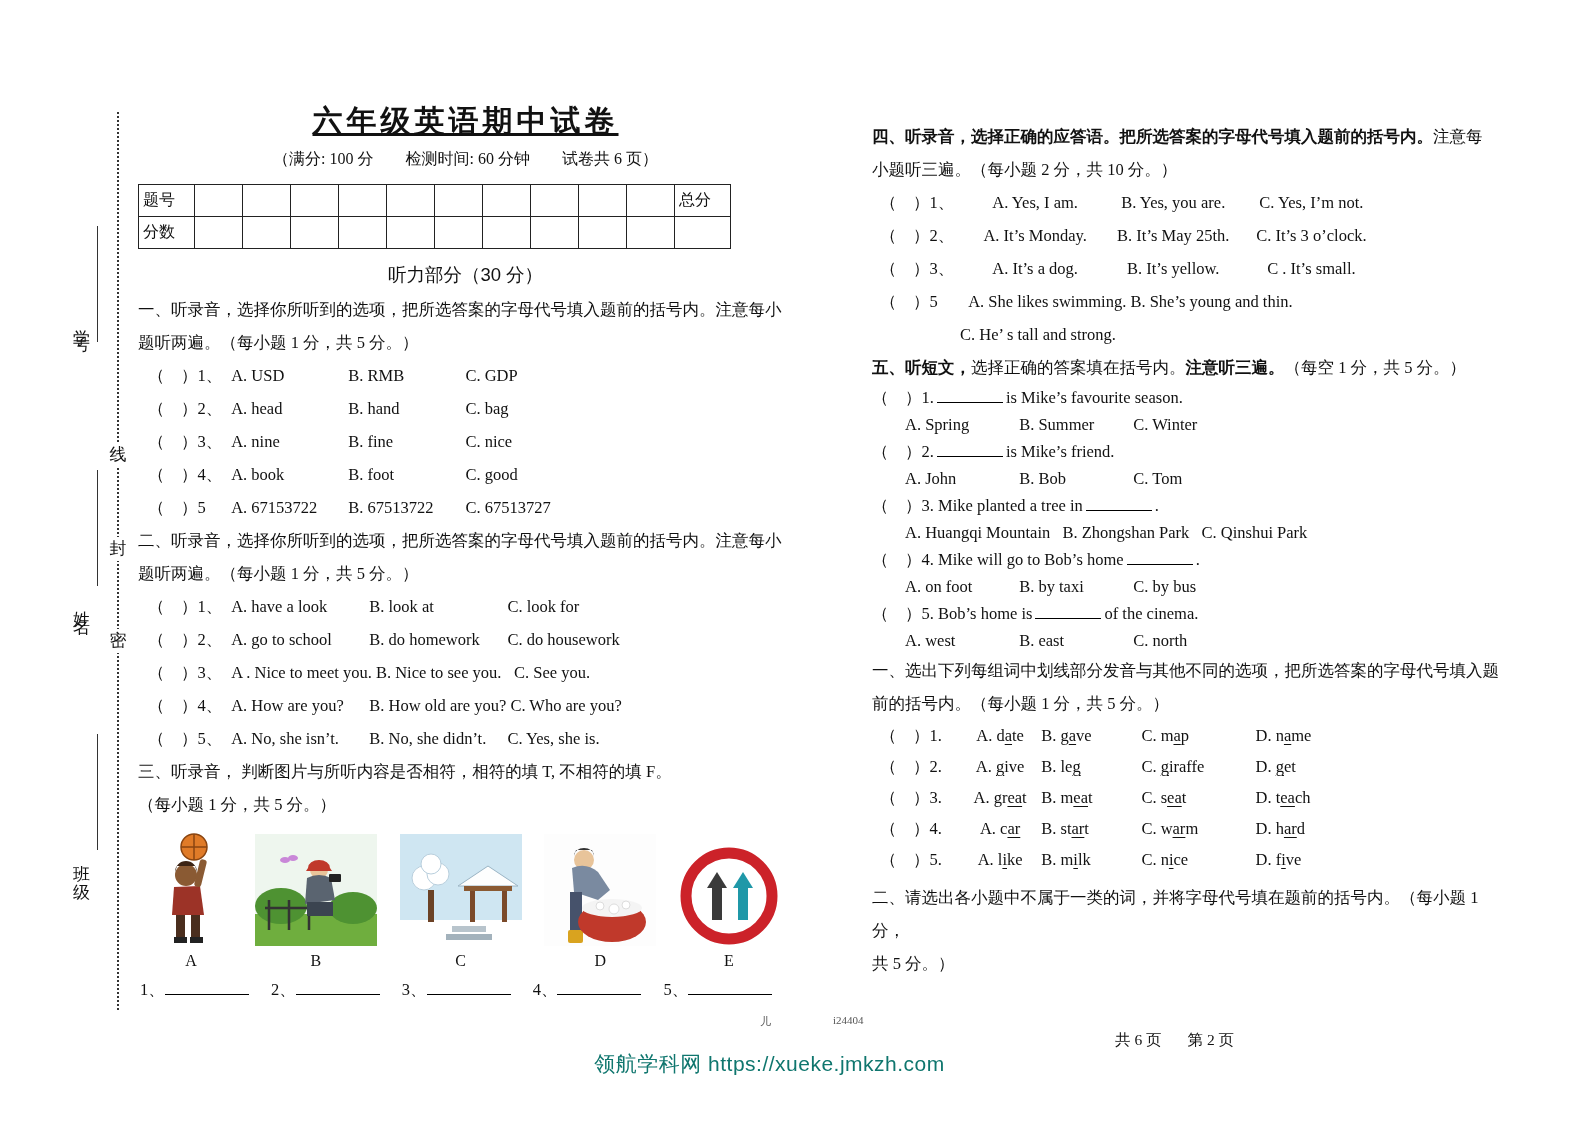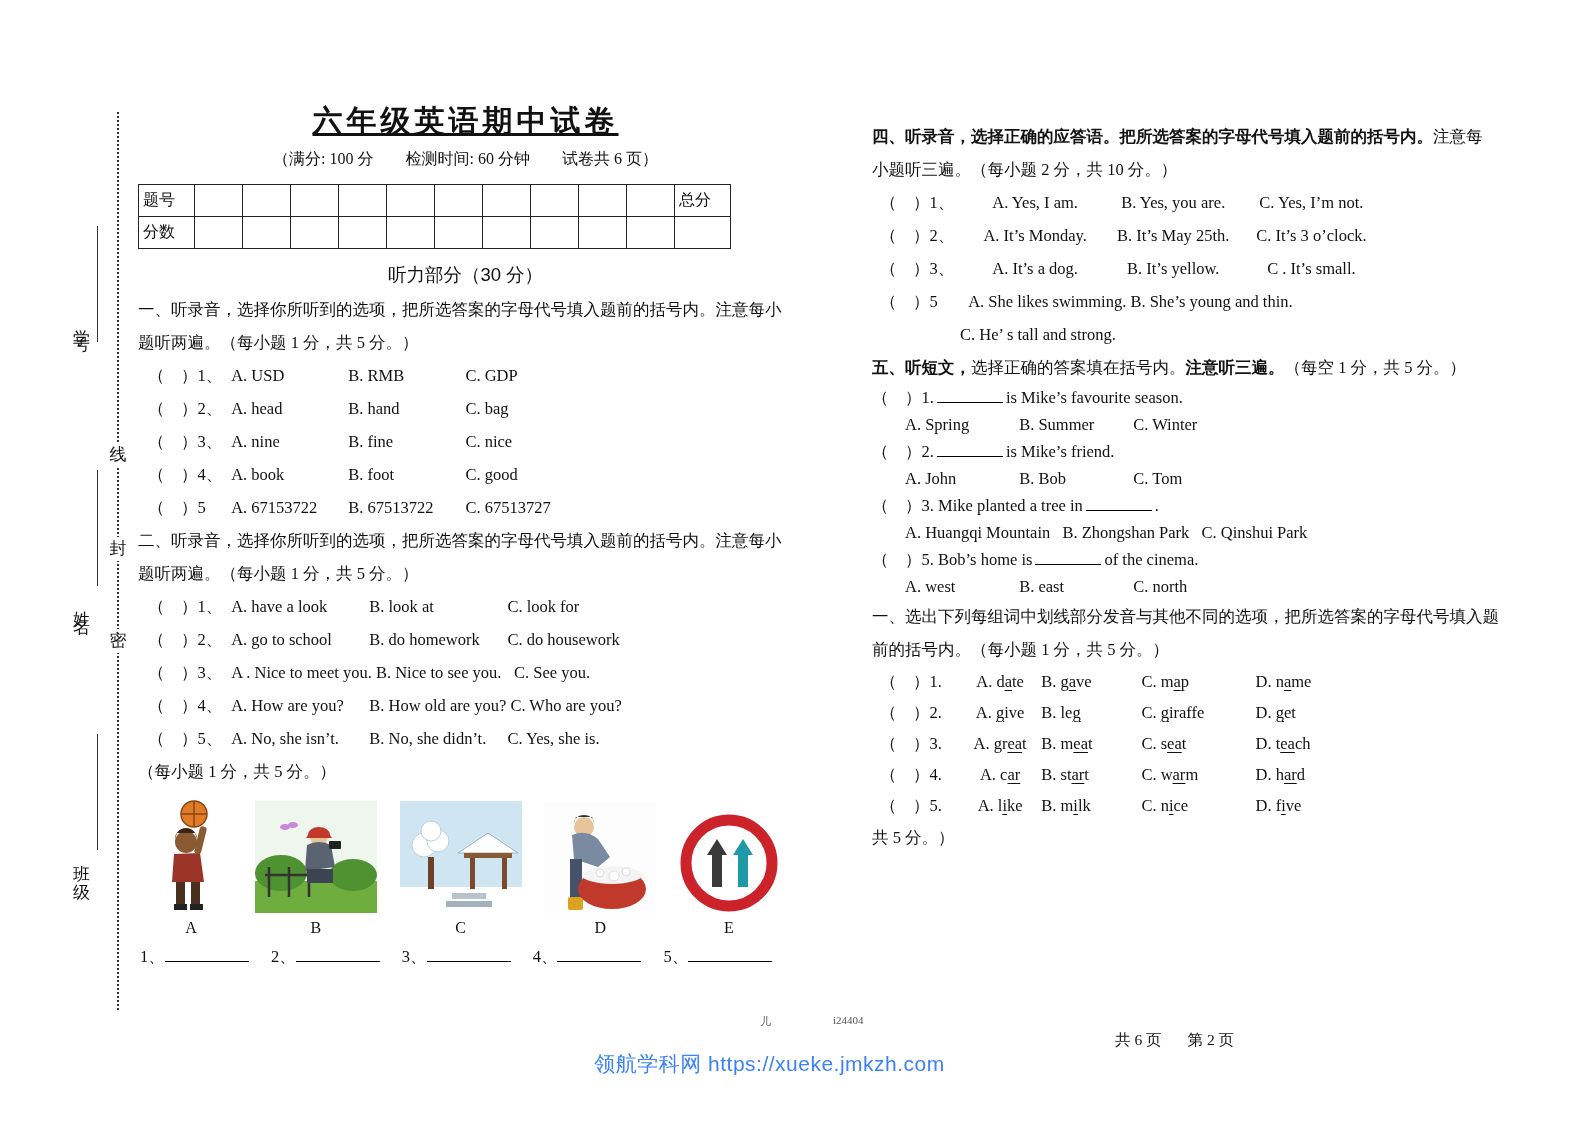--- a/index.html
+++ b/index.html
@@ -43,21 +43,21 @@
   .pics{display:flex;justify-content:space-between;align-items:flex-end;margin:10px 14px 0 12px;}
   .pic{display:flex;flex-direction:column;align-items:center;gap:5px;}
   .pic .lab{font-size:16px;line-height:20px;}
   .ansrow{line-height:34px;margin-top:2px;white-space:nowrap;}
   .ansrow .num{margin-left:2px;}
   .ansblank{display:inline-block;width:84px;border-bottom:1.3px solid #000;height:13px;margin-right:16px;}
   
   .page-num{position:absolute;left:1115px;top:1030px;font-size:15.5px;}
   .page-num span{margin-right:26px;}
   .wm{position:absolute;top:1014px;font-size:11px;color:#555;}
-  .site{position:absolute;left:0;right:48px;top:1050px;text-align:center;color:#3b82f6;font-size:21px;
+  .site{position:absolute;left:0;right:48px;top:1050px;text-align:center;color:#0f766e;font-size:21px;
         font-family:"Liberation Sans","DejaVu Sans",sans-serif;letter-spacing:0.5px;}
 </style>
 </head>
 <body>
 
 <div class="page">
 
   <div class="seal-line"></div>
   <div class="seal-char" style="top:443px">线</div>
   <div class="seal-char" style="top:537px">封</div>
@@ -187,20 +187,21 @@
         </div>
 
         <div class="row">
           <span class="num">（　）5、</span>
           <span class="opt">A. No, she isn’t.</span>
           <span class="opt">B. No, she didn’t.</span>
           <span class="opt">C. Yes, she is.</span>
         </div>
       </div>
 
+    <div class="intro">三、听录音， 判断图片与所听内容是否相符，相符的填 T, 不相符的填 F。</div>
     <div class="intro">（每小题 1 分，共 5 分。）</div>
 
     <div class="pics">
       <div class="pic">
         <svg width="82" height="115" viewBox="0 0 82 115">
           <circle cx="44" cy="16" r="13" fill="#e07b28" stroke="#8a4511" stroke-width="1.5"></circle>
           <path d="M31 16 H57 M44 3 V29" stroke="#8a4511" stroke-width="1.5" fill="none"></path>
           <circle cx="36" cy="44" r="11" fill="#8a5a33"></circle>
           <path d="M25 41 a11 11 0 0 1 22 0 l-2 -6 -18 0 z" fill="#3c2415"></path>
           <path d="M24 56 L50 55 L54 84 L22 84 Z" fill="#9c3327"></path>
@@ -354,20 +355,30 @@
           <div class="stem">
             <span>（　）3.</span><span> Mike planted a tree in</span><span class="blank"></span><span>.</span>
           </div>
           <div class="opts">
             <span class="opt">A. Huangqi Mountain</span>
             <span class="opt">B. Zhongshan Park</span>
             <span class="opt">C. Qinshui Park</span>
           </div>
         </div>
 
+        <div>
+          <div class="stem">
+            <span>（　）4.</span><span> Mike will go to Bob’s home</span><span class="blank"></span><span>.</span>
+          </div>
+          <div class="opts">
+            <span class="opt">A. on foot</span>
+            <span class="opt">B. by taxi</span>
+            <span class="opt">C. by bus</span>
+          </div>
+        </div>
 
         <div>
           <div class="stem">
             <span>（　）5.</span><span> Bob’s home is</span><span class="blank"></span><span>of the cinema.</span>
           </div>
           <div class="opts">
             <span class="opt">A. west</span>
             <span class="opt">B. east</span>
             <span class="opt">C. north</span>
           </div>
@@ -414,20 +425,21 @@
 
         <div class="row">
           <span class="num">（　）5.</span>
           <span class="optg wa"><span>A. l</span><span class="u">i</span><span>ke</span></span>
           <span class="optg wb"><span>B. m</span><span class="u">i</span><span>lk</span></span>
           <span class="optg wc"><span>C. n</span><span class="u">i</span><span>ce</span></span>
           <span class="optg"><span>D. f</span><span class="u">i</span><span>ve</span></span>
         </div>
       </div>
 
+    <div class="intro" style="margin-top:6px">二、请选出各小题中不属于一类的词，并将字母代号填在题前的括号内。（每小题 1 分，</div>
     <div class="intro">共 5 分。）</div>
   </div>
 
   <div class="wm" style="left:760px">儿</div>
   <div class="wm" style="left:833px">i24404</div>
   <div class="page-num">
     <span>共 6 页</span><span>第 2 页</span>
   </div>
   <div class="site">领航学科网 https://xueke.jmkzh.com</div>
 

